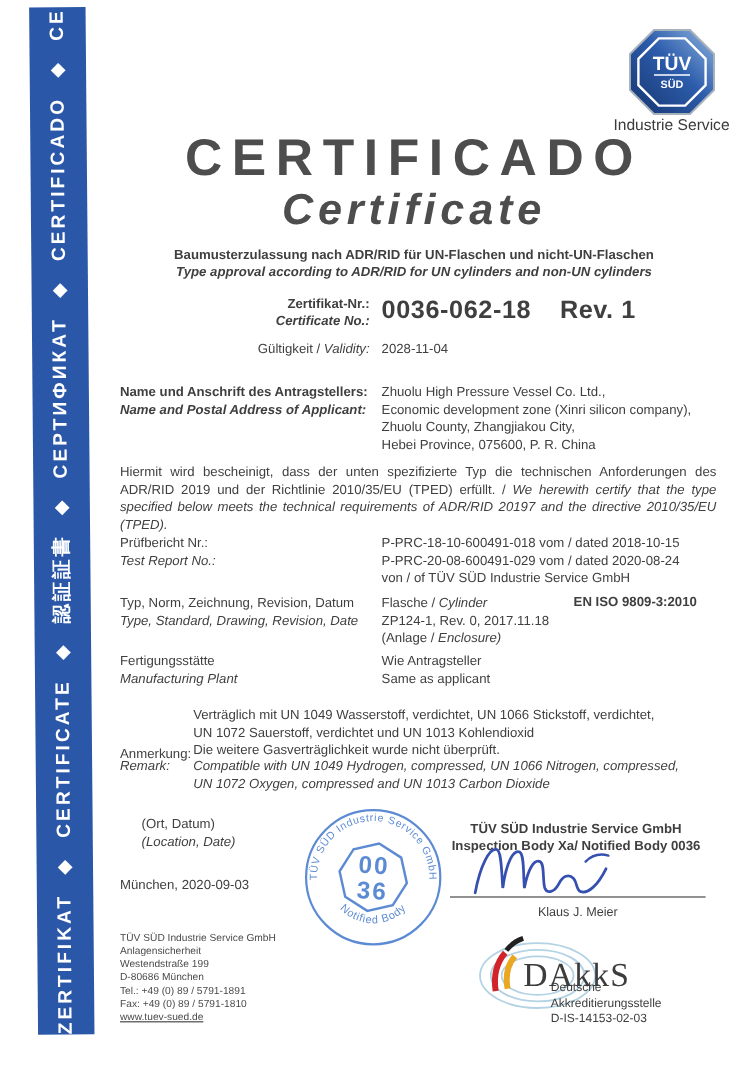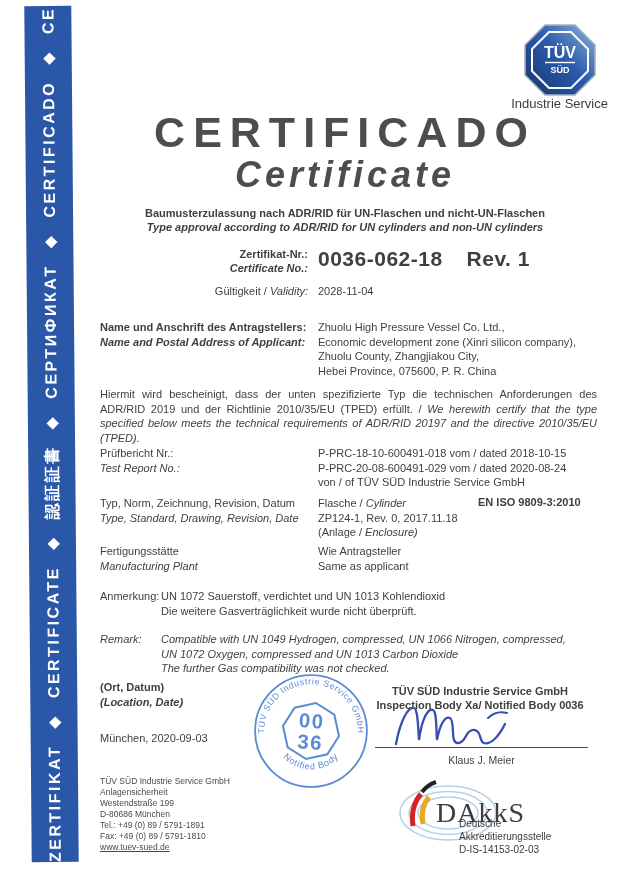--- a/index.html
+++ b/index.html
@@ -130,33 +130,33 @@
 
   <div class="abs t11" style="left:100px;top:544px;">
     <div>Fertigungsstätte</div>
     <div class="i">Manufacturing Plant</div>
   </div>
   <div class="abs val t11" style="top:544px;">
     <div>Wie Antragsteller</div>
     <div>Same as applicant</div>
   </div>
 
-  <div class="abs t11" style="left:100px;top:589px;">Anmerkung:</div>
+  <div class="abs t11" style="left:100px;top:622px;">Anmerkung:</div>
   <div class="abs t11" style="left:161px;top:589px;width:440px;">
+    <div class="ln">Verträglich mit UN 1049 Wasserstoff, verdichtet, UN 1066 Stickstoff, verdichtet,</div>
     <div class="ln">UN 1072 Sauerstoff, verdichtet und UN 1013 Kohlendioxid</div>
     <div class="ln">Die weitere Gasverträglichkeit wurde nicht überprüft.</div>
   </div>
   <div class="abs t11 i" style="left:100px;top:632px;">Remark:</div>
   <div class="abs t11 i" style="left:161px;top:632px;width:440px;">
     <div class="ln">Compatible with UN 1049 Hydrogen, compressed, UN 1066 Nitrogen, compressed,</div>
     <div class="ln">UN 1072 Oxygen, compressed and UN 1013 Carbon Dioxide</div>
-    <div class="ln">The further Gas compatibility was not checked.</div>
-  </div>
-
-  <div class="abs t11" style="left:100px;top:680px;font-weight:bold;">
+  </div>
+
+  <div class="abs t11" style="left:118px;top:680px;">
     <div>(Ort, Datum)</div>
     <div class="i">(Location, Date)</div>
   </div>
   <div class="abs t11" style="left:100px;top:731px;">München, 2020-09-03</div>
 
   <div class="abs" style="left:250px;top:670px;width:122px;height:122px;opacity:0.9;">
     <svg width="122" height="122" viewBox="0 0 120 120">
       <defs>
         <path id="arcTop" d="M 24.8,89.6 A 46,46 0 1 1 95.2,89.6" fill="none"></path>
         <path id="arcBottom" d="M 29,81 A 37,37 0 0 0 91,81" fill="none"></path>

